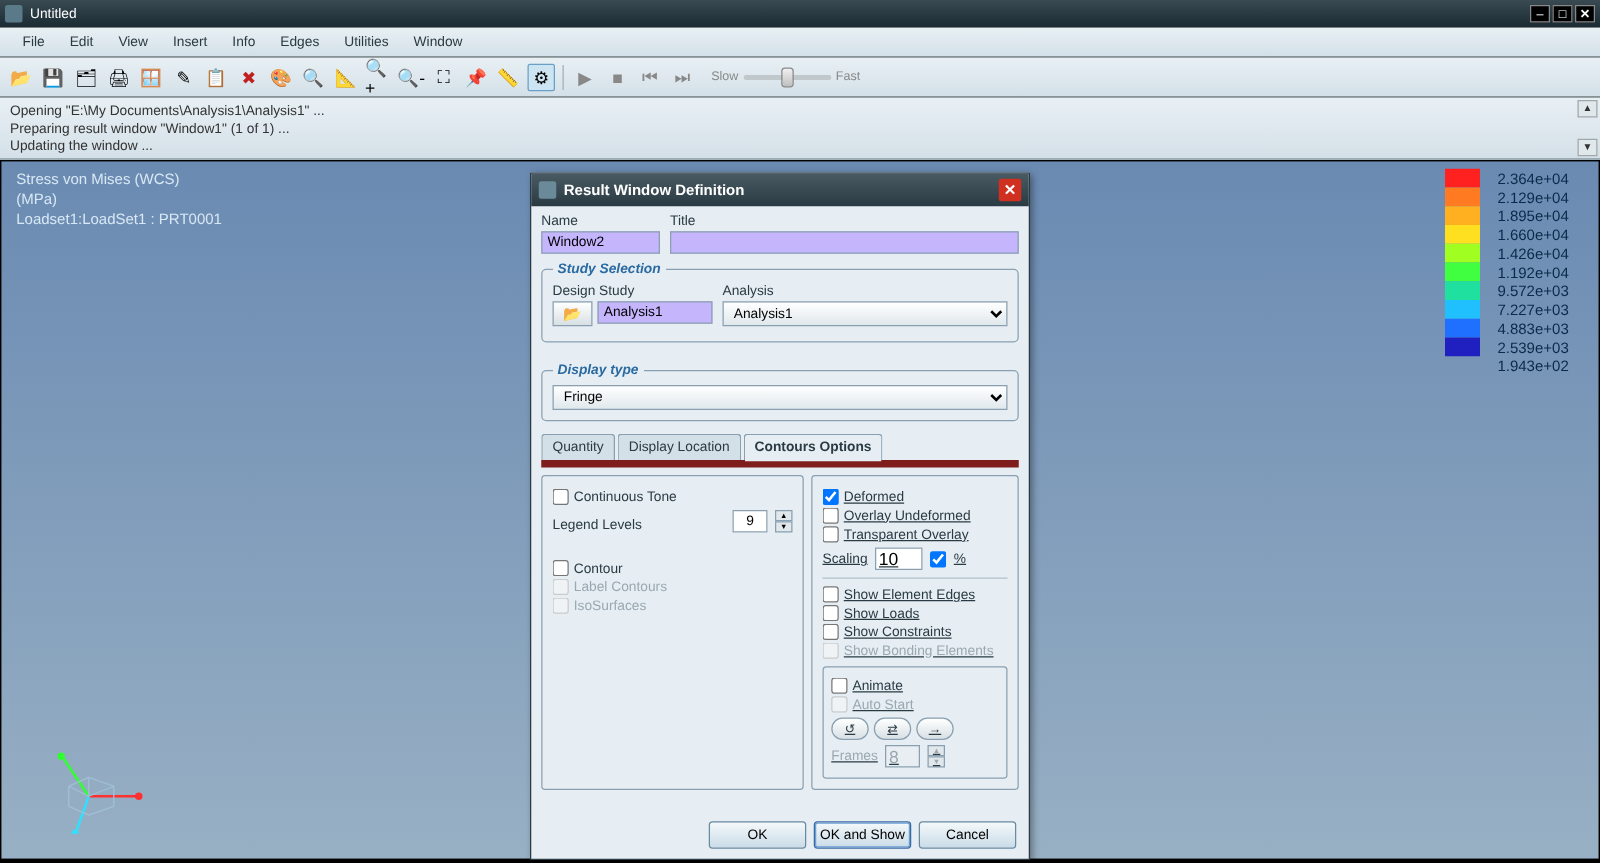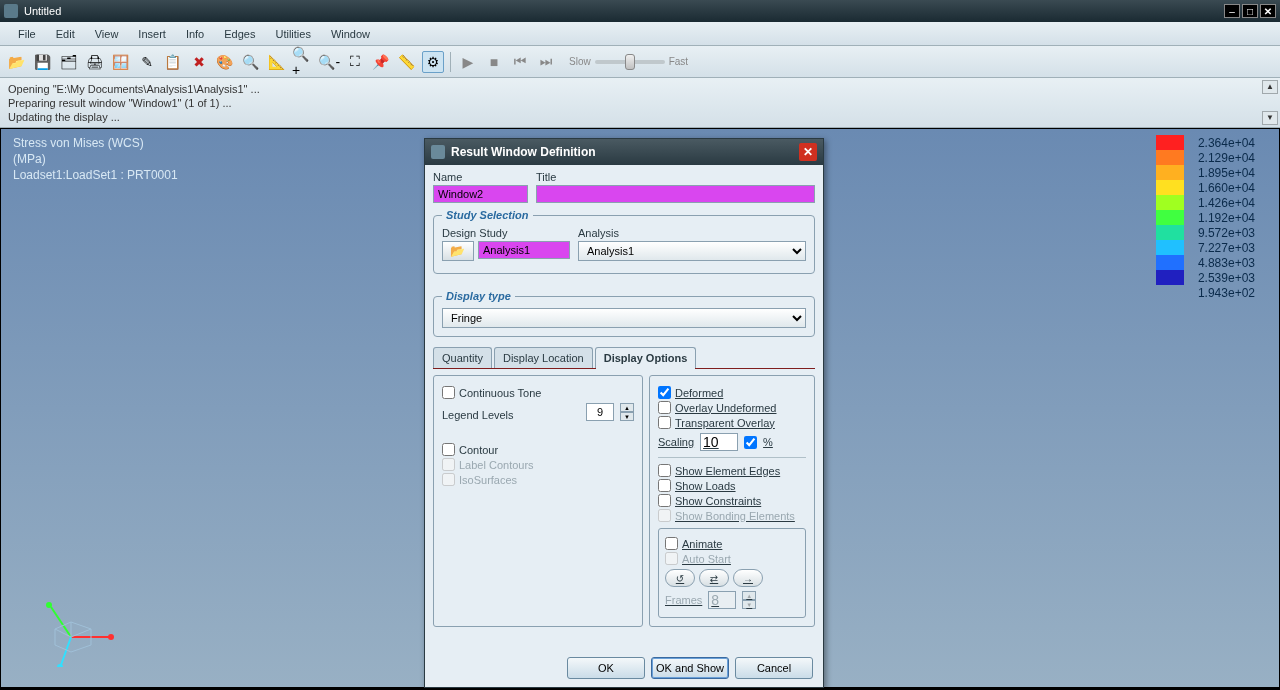--- a/index.html
+++ b/index.html
@@ -70,28 +70,28 @@
   height: 26px; background: linear-gradient(#4a5a62, #2a3a42);
   display: flex; align-items: center; padding: 0 6px; color: #fff; font-size: 12px; font-weight: bold;
 }
 .dlg-title .icon-space { width: 14px; height: 14px; background: #6a8a9a; margin-right: 6px; border-radius: 2px; }
 .dlg-title .spacer { flex: 1; }
 .dlg-close { width: 18px; height: 18px; background: #d03020; color: #fff; display: flex; align-items: center; justify-content: center; font-weight: bold; font-size: 12px; cursor: pointer; border-radius: 2px; }
 .dlg-body { padding: 6px 8px; font-size: 11px; color: #2a3a42; }
 .dlg-row { display: flex; gap: 8px; margin-bottom: 4px; }
 .dlg-col { flex: 1; display: flex; flex-direction: column; }
 .dlg-body label { font-size: 11px; margin-bottom: 2px; }
-.txt { border: 1px solid #8aa0b0; background: #d946ef; height: 18px; font-size: 11px; padding: 0 4px; width: 100%; }
+.txt { border: 1px solid #8aa0b0; background: #c4b5fd; height: 18px; font-size: 11px; padding: 0 4px; width: 100%; }
 .sel { border: 1px solid #8aa0b0; background: linear-gradient(#fff,#e0e8ec); height: 20px; font-size: 11px; padding: 0 4px; width: 100%; }
 fieldset { border: 1px solid #8aa0b0; border-radius: 4px; padding: 6px 8px 8px; margin-top: 6px; }
 legend { font-size: 11px; color: #2a6aa0; padding: 0 4px; font-weight: bold; font-style: italic; }
 .folder-btn { width: 32px; height: 20px; background: linear-gradient(#fff,#d8e0e4); border: 1px solid #8aa0b0; display: inline-flex; align-items: center; justify-content: center; cursor: pointer; font-size: 12px; }
 
 
-.tabs { display: flex; margin-top: 10px; border-bottom: 1px solid #7f1d1d; }
+.tabs { display: flex; margin-top: 10px; border-bottom: 6px solid #7f1d1d; }
 .tab { padding: 4px 8px; font-size: 11px; border: 1px solid #8aa0b0; border-bottom: none; background: #d4e0e8; margin-right: 2px; cursor: pointer; border-radius: 3px 3px 0 0; }
 .tab.active { background: #e6eef4; font-weight: bold; position: relative; }
 .tab.active::after { content: ''; position: absolute; bottom: -1px; left: 0; right: 0; height: 1px; background: #e6eef4; }
 
 .tab-body { display: flex; gap: 6px; margin-top: 6px; }
 .panel { border: 1px solid #8aa0b0; border-radius: 3px; padding: 8px; background: #e6eef4; }
 .panel.left { width: 210px; }
 .panel.right { flex: 1; text-decoration: underline; }
 .chk-row { display: flex; align-items: center; gap: 4px; margin: 2px 0; font-size: 11px; }
 .chk-row.disabled { color: #9aa8b0; }
@@ -162,21 +162,21 @@
     <div class="slider-track">
         <div class="slider-thumb"></div>
       </div>
     <span>Fast</span>
   </div>
 </div>
 
 <div class="logpanel">
   <div>Opening "E:\My Documents\Analysis1\Analysis1" ...</div>
   <div>Preparing result window "Window1" (1 of 1) ...</div>
-  <div>Updating the display ...</div>
+  <div>Updating the window ...</div>
   <div class="scrollbtn" style="top:2px">▲</div>
   <div class="scrollbtn" style="bottom:2px">▼</div>
 </div>
 
 <div class="viewport">
   <div class="vp-overlay-text">
     <div>Stress von Mises (WCS)</div>
     <div>(MPa)</div>
     <div>Loadset1:LoadSet1  :  PRT0001</div>
   </div>
@@ -285,21 +285,21 @@
     <fieldset style="margin-top:16px">
       <legend>Display type</legend>
       <select class="sel">
         <option>Fringe</option>
       </select>
     </fieldset>
 
     <div class="tabs">
       <div class="tab">Quantity</div>
       <div class="tab">Display Location</div>
-      <div class="tab active">Display Options</div>
+      <div class="tab active">Contours Options</div>
     </div>
 
     <div class="tab-body">
       <div class="panel left">
         <div class="chk-row">
             <input type="checkbox" style="">
             <span>Continuous Tone</span>
           </div>
         <div class="num-spin">
           <span>Legend Levels</span>

